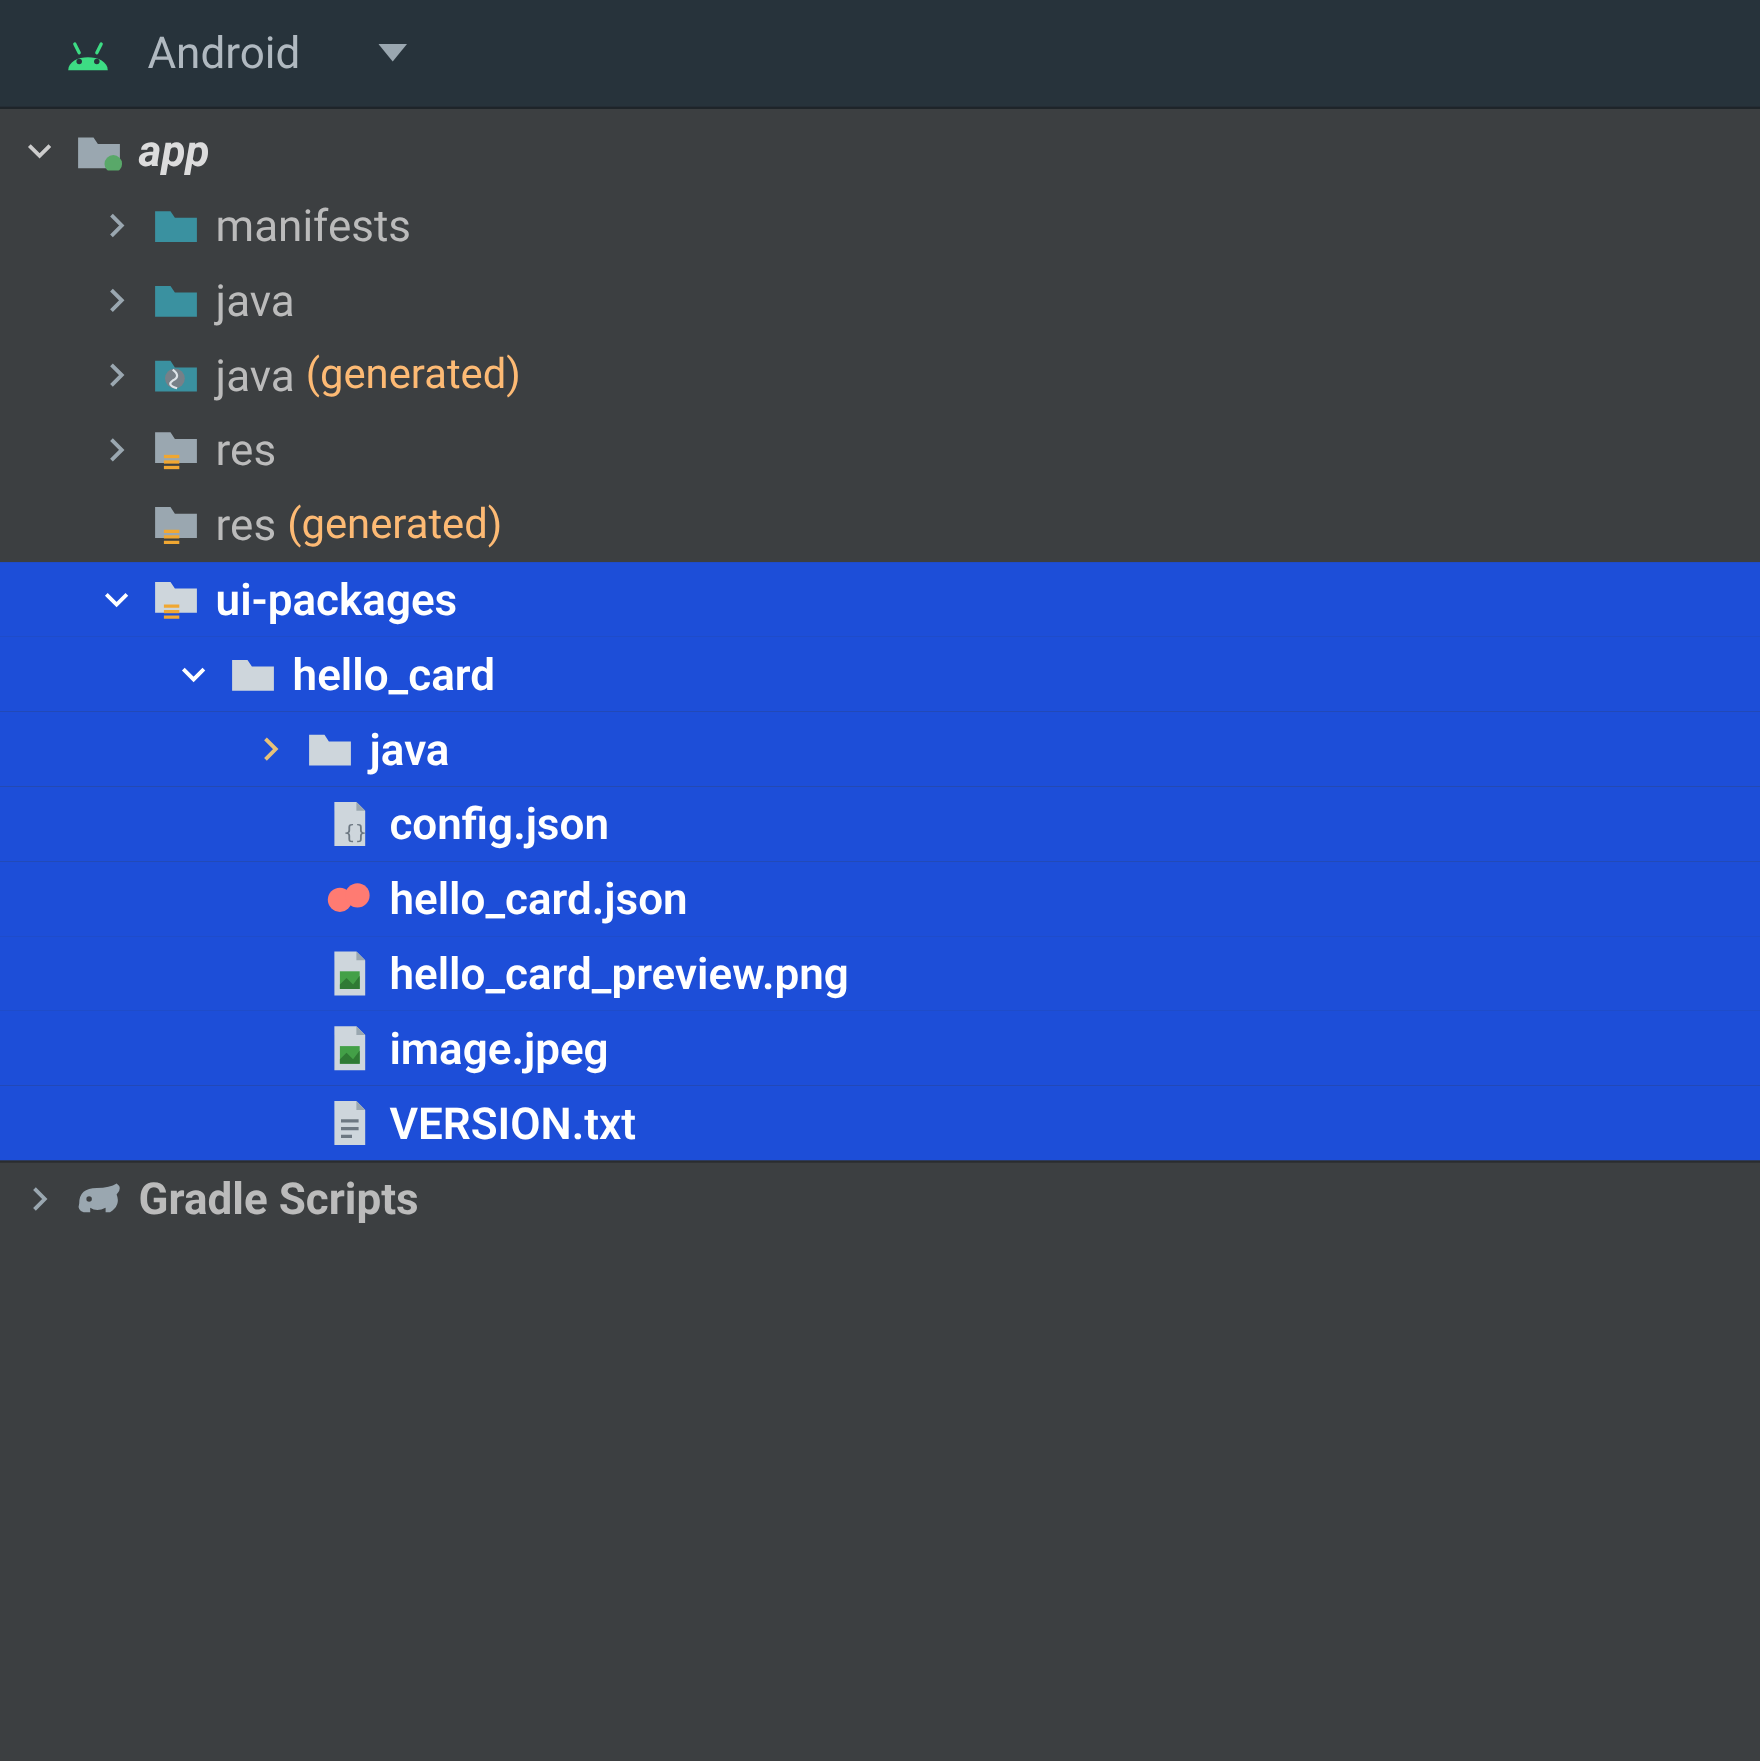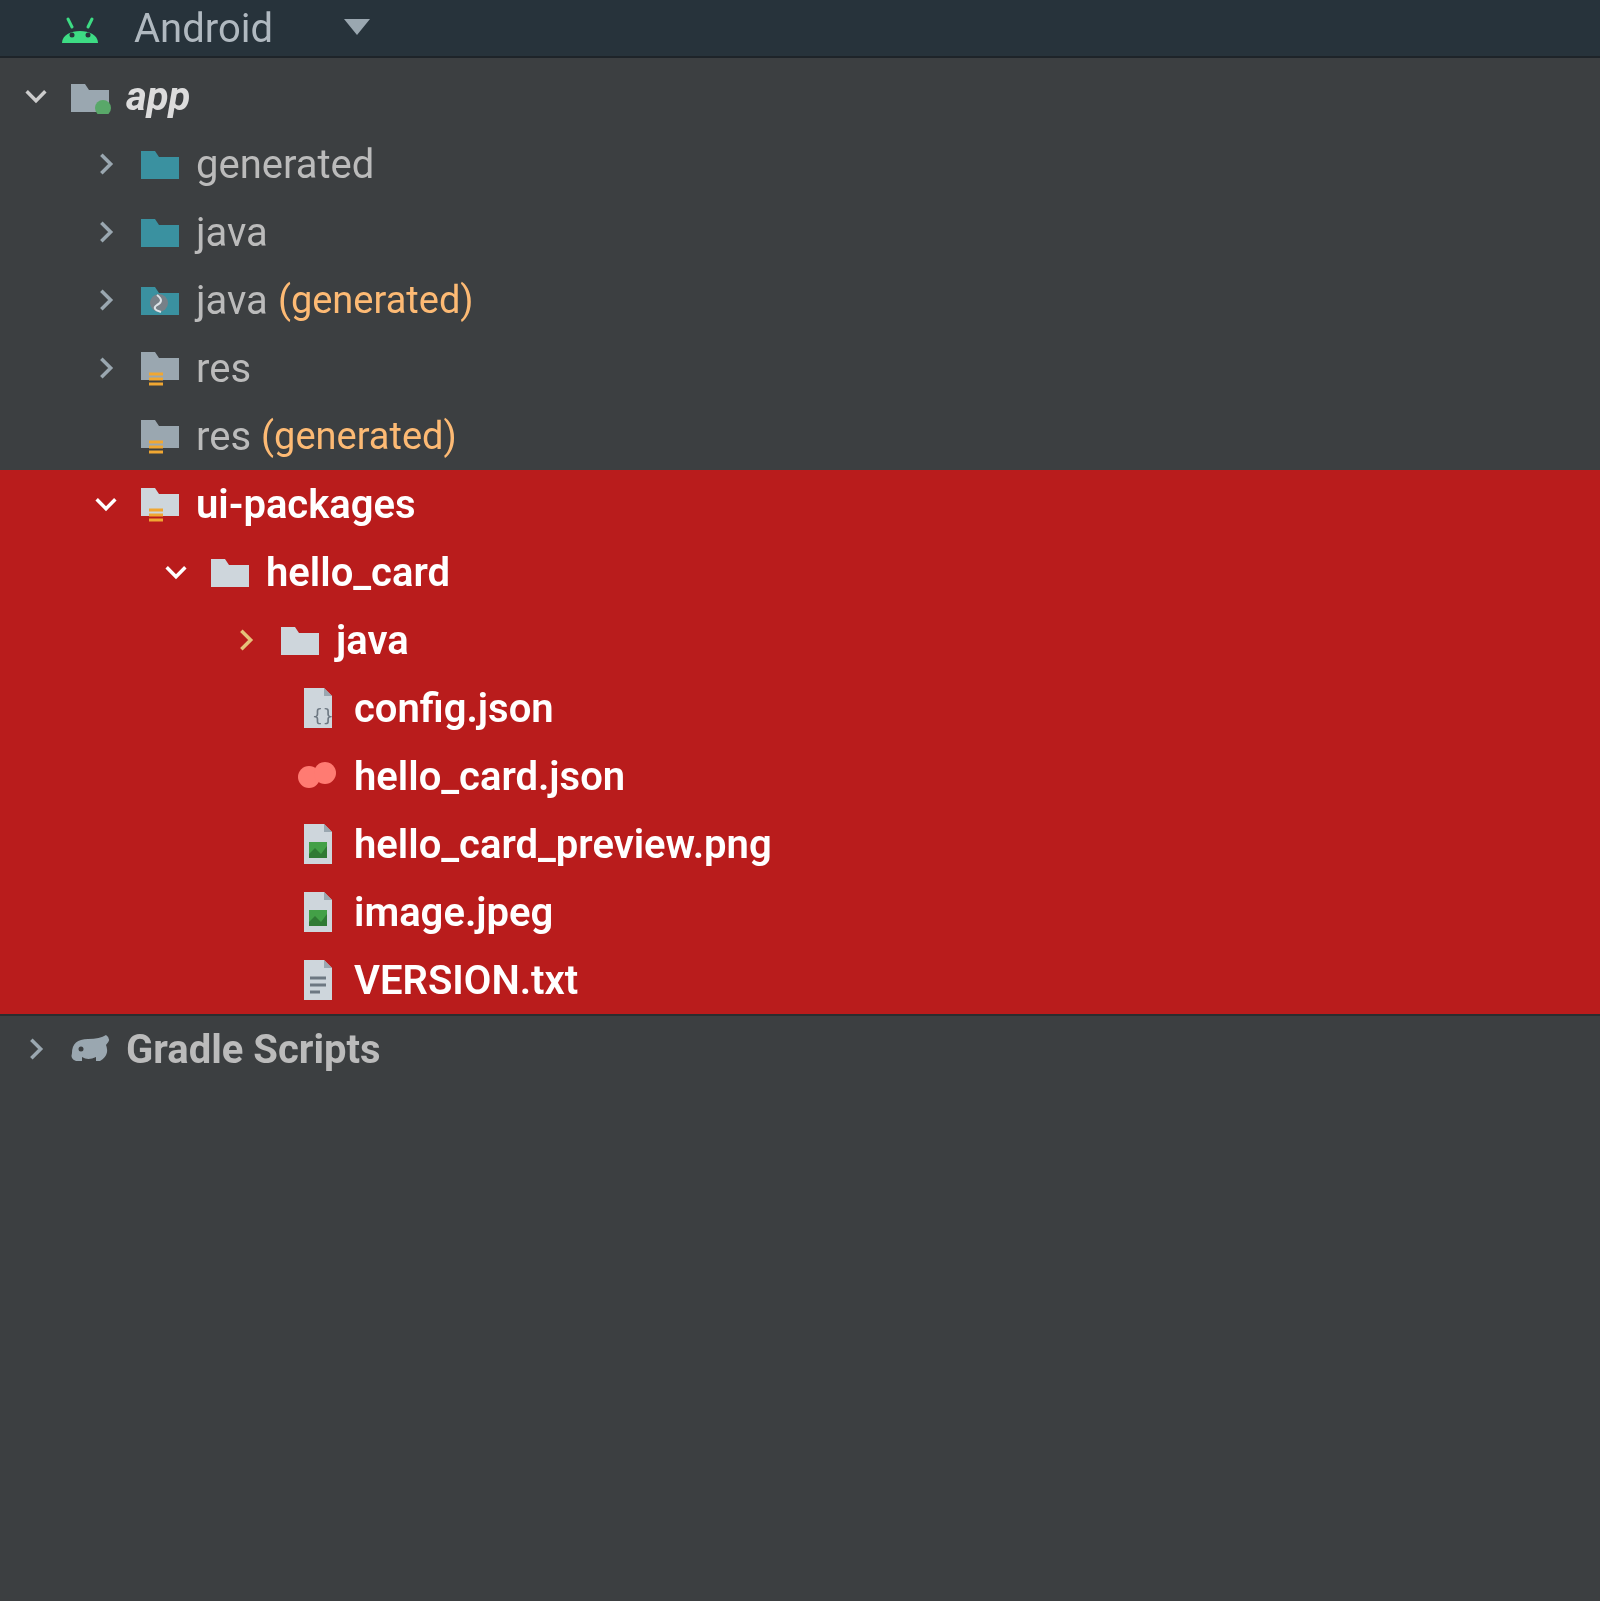--- a/index.html
+++ b/index.html
@@ -7,40 +7,40 @@
   body {
     background: #3c3f41;
     font-family: -apple-system, BlinkMacSystemFont, "Segoe UI", Roboto, sans-serif;
     font-size: 38px;
     color: #bbbbbb;
     overflow: hidden;
   }
 
   
   .hdr {
-    height: 58px;
+    height: 99px;
     background: #27333b;
     display: flex;
     align-items: center;
     padding-left: 50px;
     border-bottom: 2px solid #1e2429;
     gap: 18px;
   }
   .hdr-label { color: #b0b9c0; font-size: 40px; }
 
   
   .tree { padding-top: 4px; }
   .row {
     height: 68px;
     display: flex;
     align-items: center;
     padding-left: 12px;
     white-space: nowrap;
   }
-  .row.selected { background: #b91c1c; }
+  .row.selected { background: #1d4ed8; }
   .row .indent { display:inline-block; }
   .arrow {
     width: 48px; height: 48px;
     display: inline-flex; align-items: center; justify-content: center;
     flex-shrink:0;
   }
   .icon {
     width: 48px; height: 48px;
     display: inline-flex; align-items: center; justify-content: center;
     margin: 0 12px 0 6px;
@@ -99,21 +99,21 @@
     <span class="arrow">
       <svg width="28" height="28" viewBox="0 0 24 24">
           <path d="M8 4 L16 12 L8 20" fill="none" stroke="#9aa7b0" stroke-width="3"></path>
         </svg>
     </span>
     <span class="icon">
       <svg width="42" height="34" viewBox="0 0 42 34">
           <path d="M2 4 L16 4 L20 10 L40 10 L40 32 L2 32 Z" fill="#3a91a0"></path>
         </svg>
     </span>
-    <span class="label">generated</span>
+    <span class="label">manifests</span>
   </div>
 
   <div class="row">
     <span class="indent" style="width:70px"></span>
     <span class="arrow">
       <svg width="28" height="28" viewBox="0 0 24 24">
           <path d="M8 4 L16 12 L8 20" fill="none" stroke="#9aa7b0" stroke-width="3"></path>
         </svg>
     </span>
     <span class="icon">

